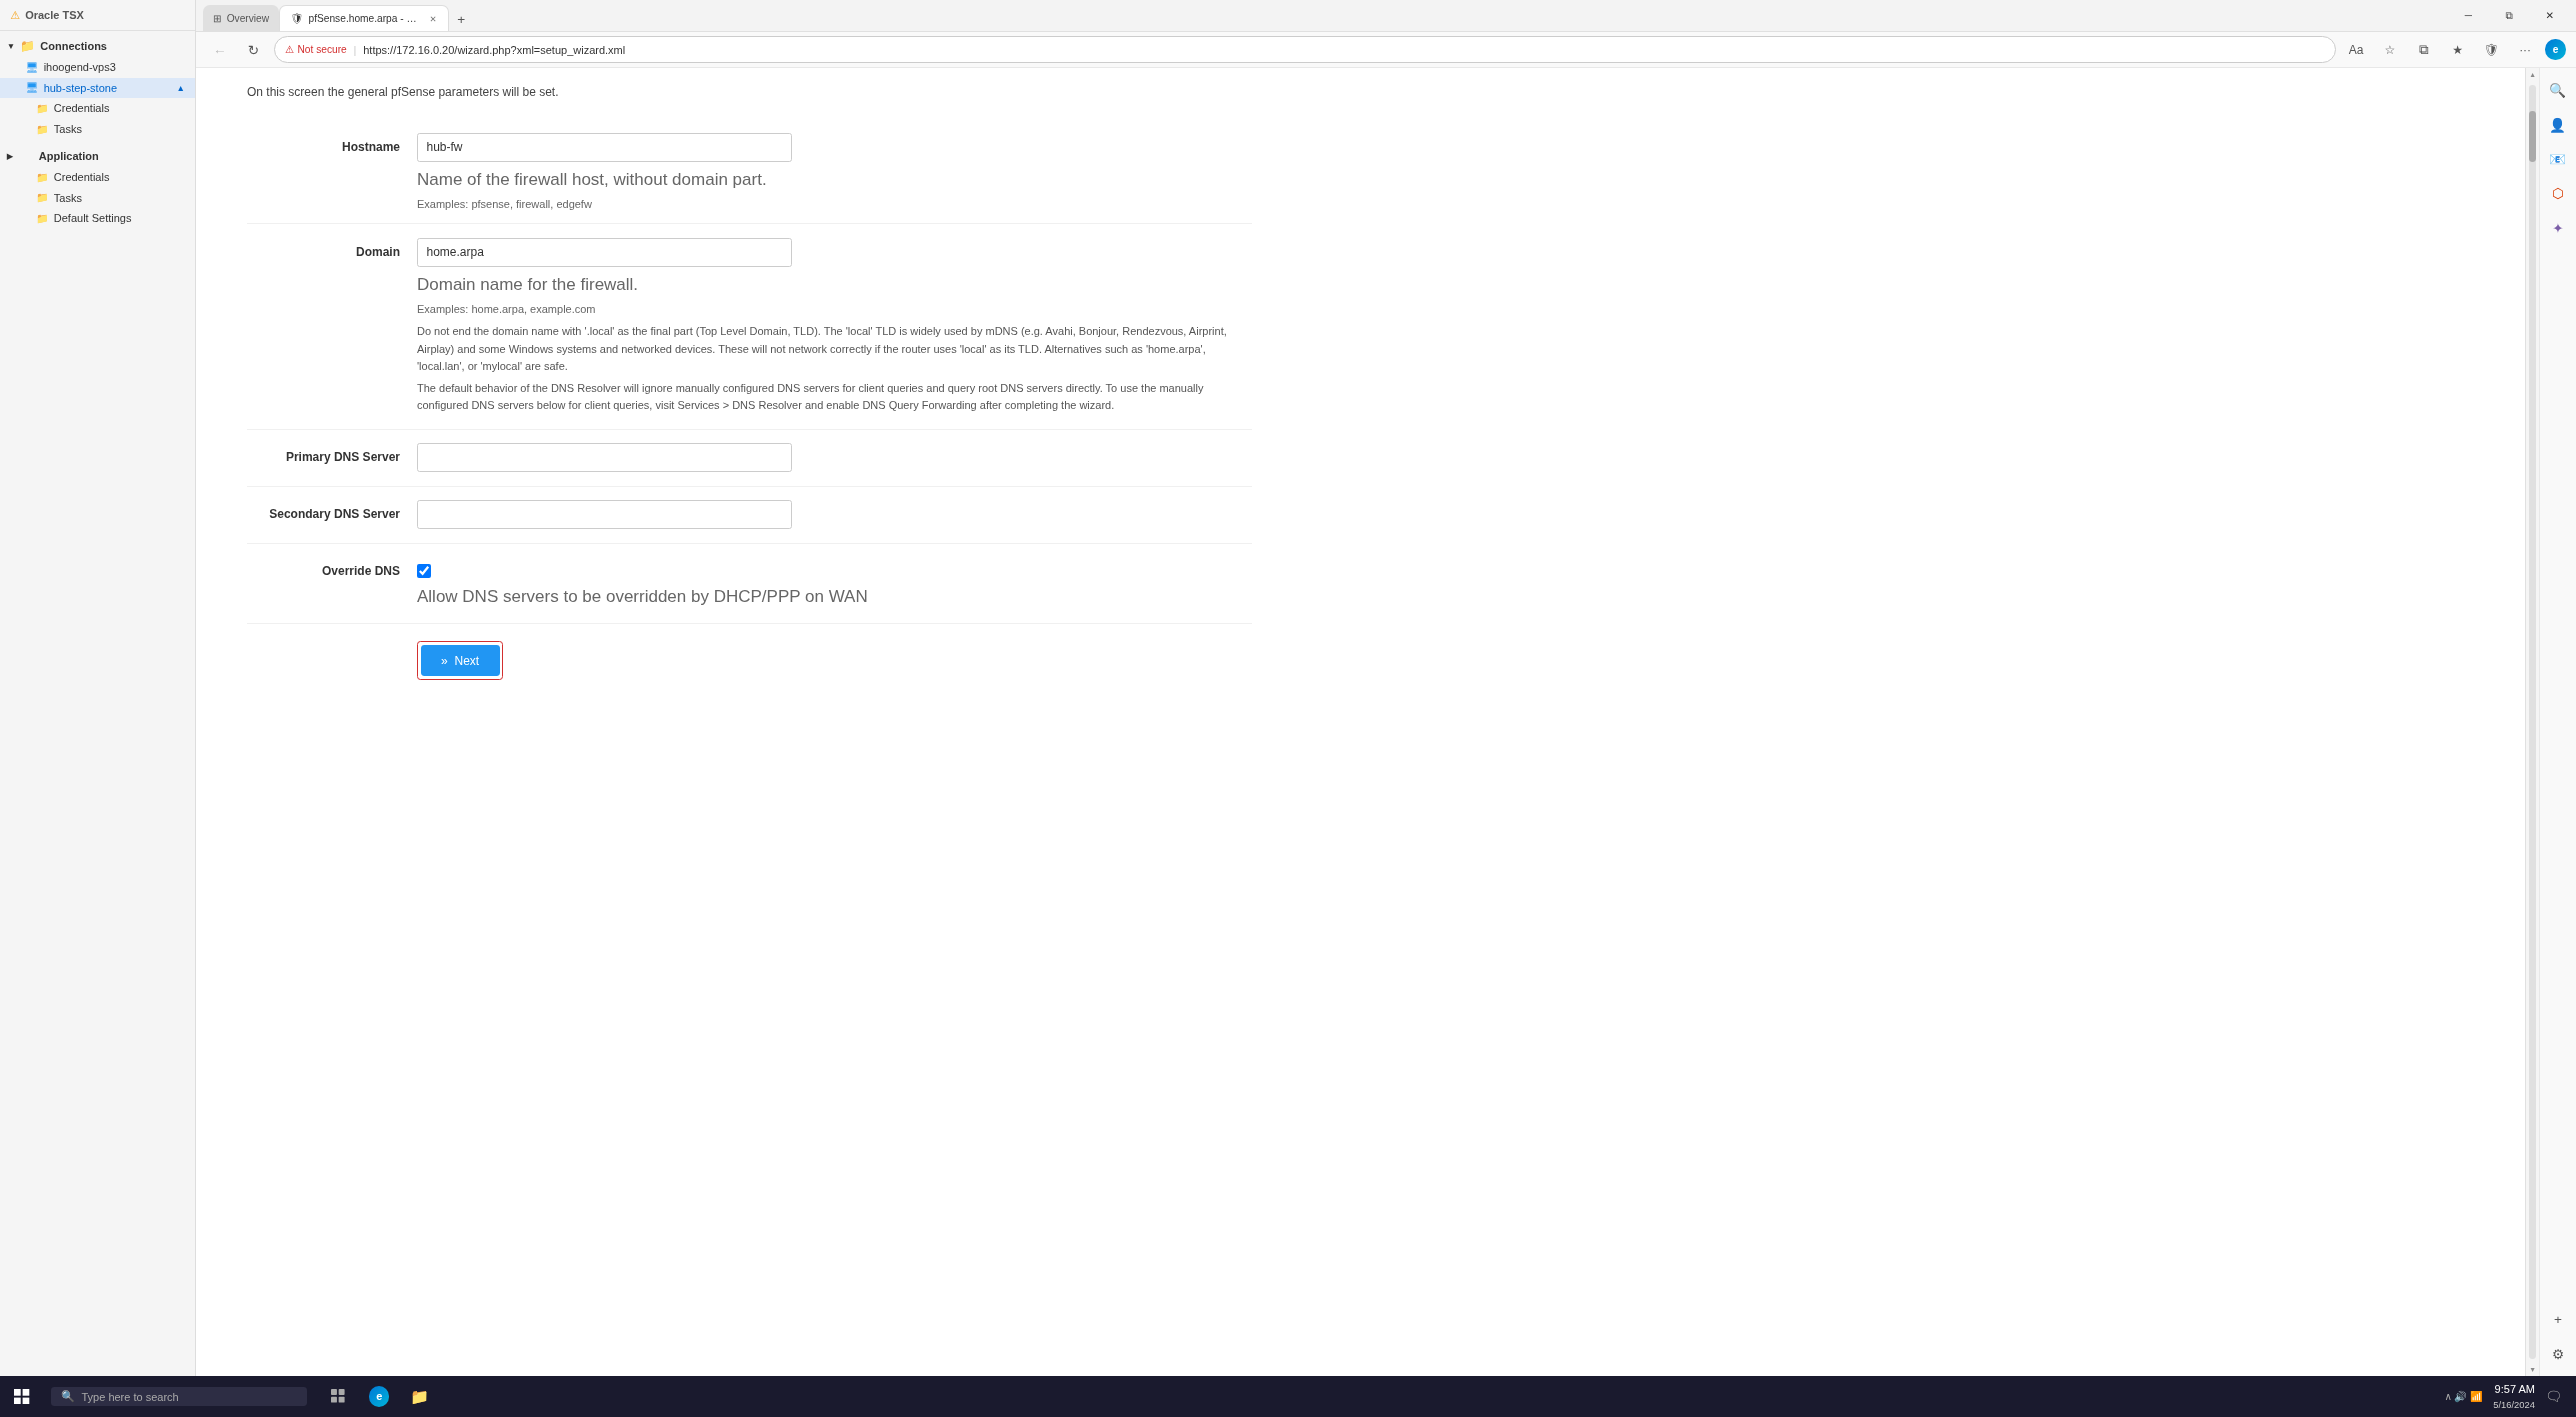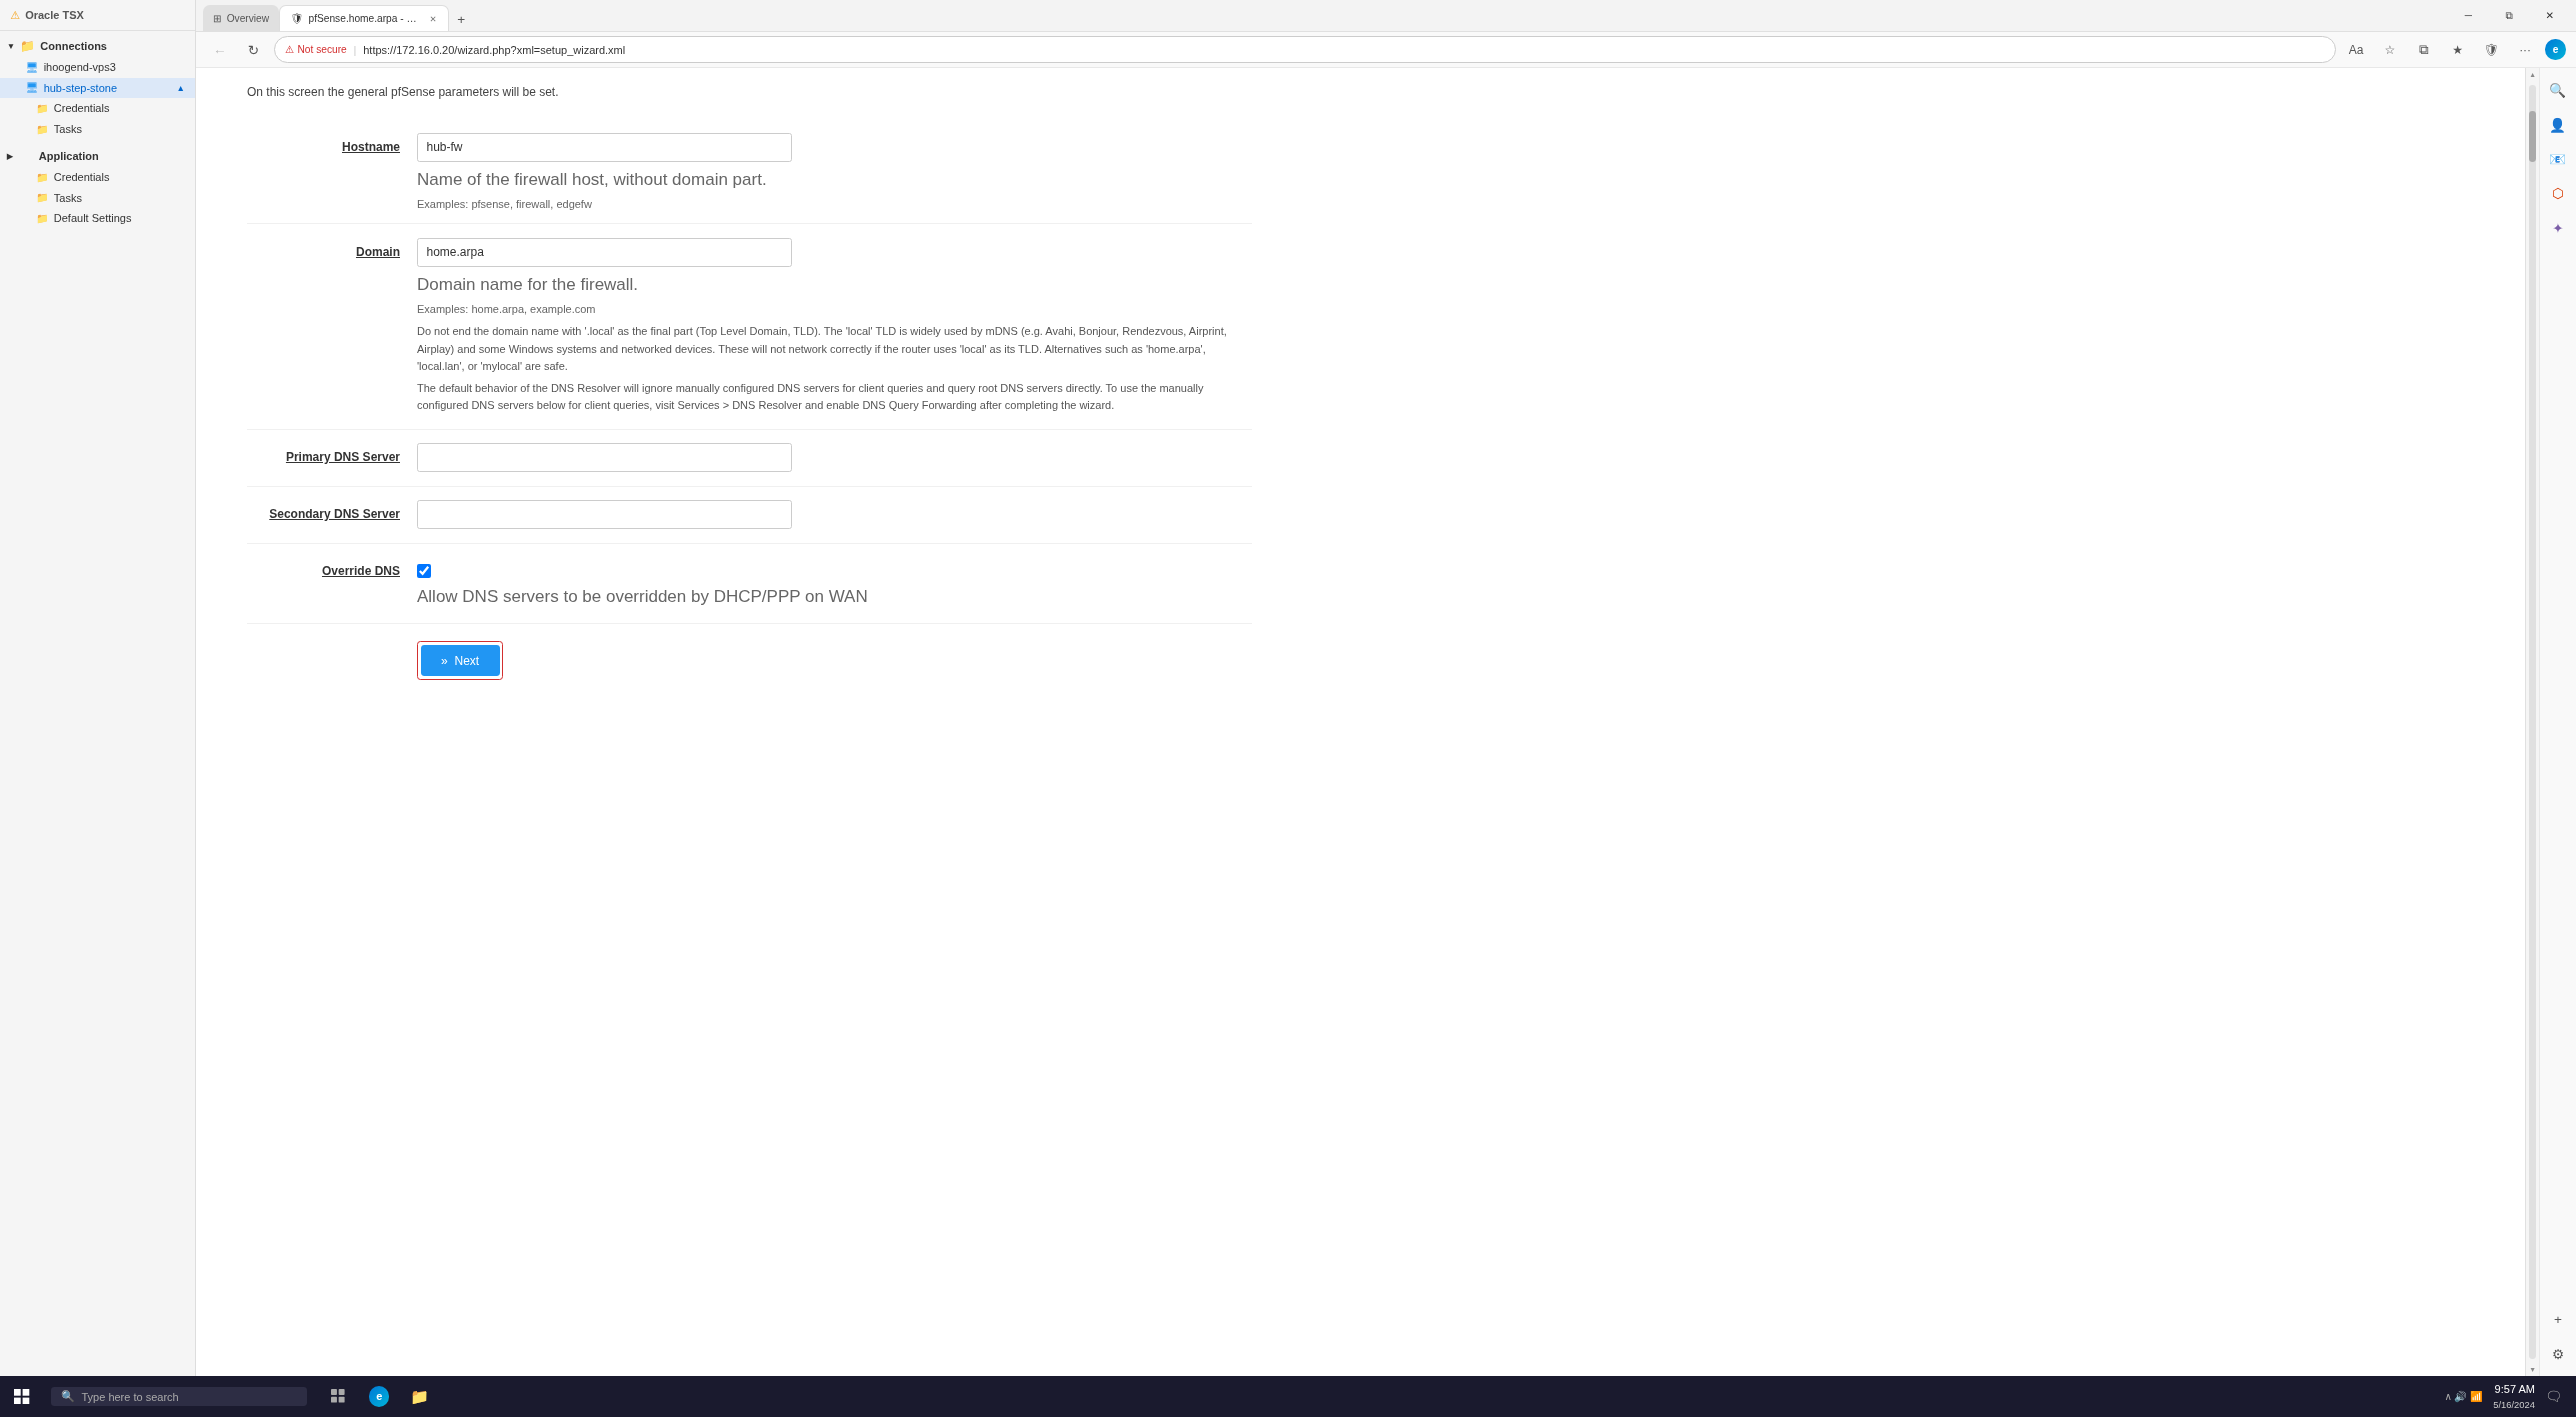--- a/index.html
+++ b/index.html
@@ -52,21 +52,21 @@
     
     .page-content { flex: 1; overflow-y: auto; background: white; display: flex; }
     .scrollbar-area { width: 13.6px; background: #f5f5f5; border-left: 0.9px solid #e0e0e0; display: flex; flex-direction: column; align-items: center; }
     .scrollbar-btn { width: 13.6px; height: 13.6px; display: flex; align-items: center; justify-content: center; font-size: 6.8px; color: #888; cursor: pointer; }
     .scrollbar-track { flex: 1; width: 6.8px; background: #e0e0e0; border-radius: 3.4px; margin: 3.4px 3.4px; position: relative; }
     .scrollbar-thumb { width: 6.8px; height: 51px; background: #aaa; border-radius: 3.4px; position: absolute; top: 25.6px; }
 
     
     .form-intro { color: #444; margin-bottom: 20.4px; font-size: 12px; }
     .form-row { display: flex; padding: 13.6px 0; border-bottom: 0.9px solid #f0f0f0; align-items: flex-start; }
-    .form-label { width: 170px; font-weight: 600; color: #333; padding-top: 6.8px; text-align: right; padding-right: 17px; flex-shrink: 0; font-size: 12px; text-decoration: underline; }
+    .form-label { width: 170px; font-weight: 600; color: #333; padding-top: 6.8px; text-align: right; padding-right: 17px; flex-shrink: 0; font-size: 12px; }
     .form-field { flex: 1; }
     .form-input { width: 375px; height: 29px; border: 0.9px solid #ccc; border-radius: 2.6px; padding: 5.1px 8.5px; font-size: 12px; color: #333; background: white; }
     .form-help { color: #666; font-size: 17px; margin-top: 5.1px; line-height: 1.5; }
     .form-example { color: #666; font-size: 11px; margin-top: 5.1px; }
     .form-note { color: #555; font-size: 11px; margin-top: 8.5px; line-height: 1.6; }
     .form-checkbox { width: 13.6px; height: 13.6px; cursor: pointer; margin-top: 6.8px; }
 
     
     .btn-next { background: #2196F3; color: white; border: none; border-radius: 3.4px; padding: 8.5px 20.4px; font-size: 12px; cursor: pointer; display: flex; align-items: center; gap: 6.8px; font-weight: 500; }
     .btn-container { padding: 17px 0; display: flex; justify-content: flex-start; padding-left: 170px; }

